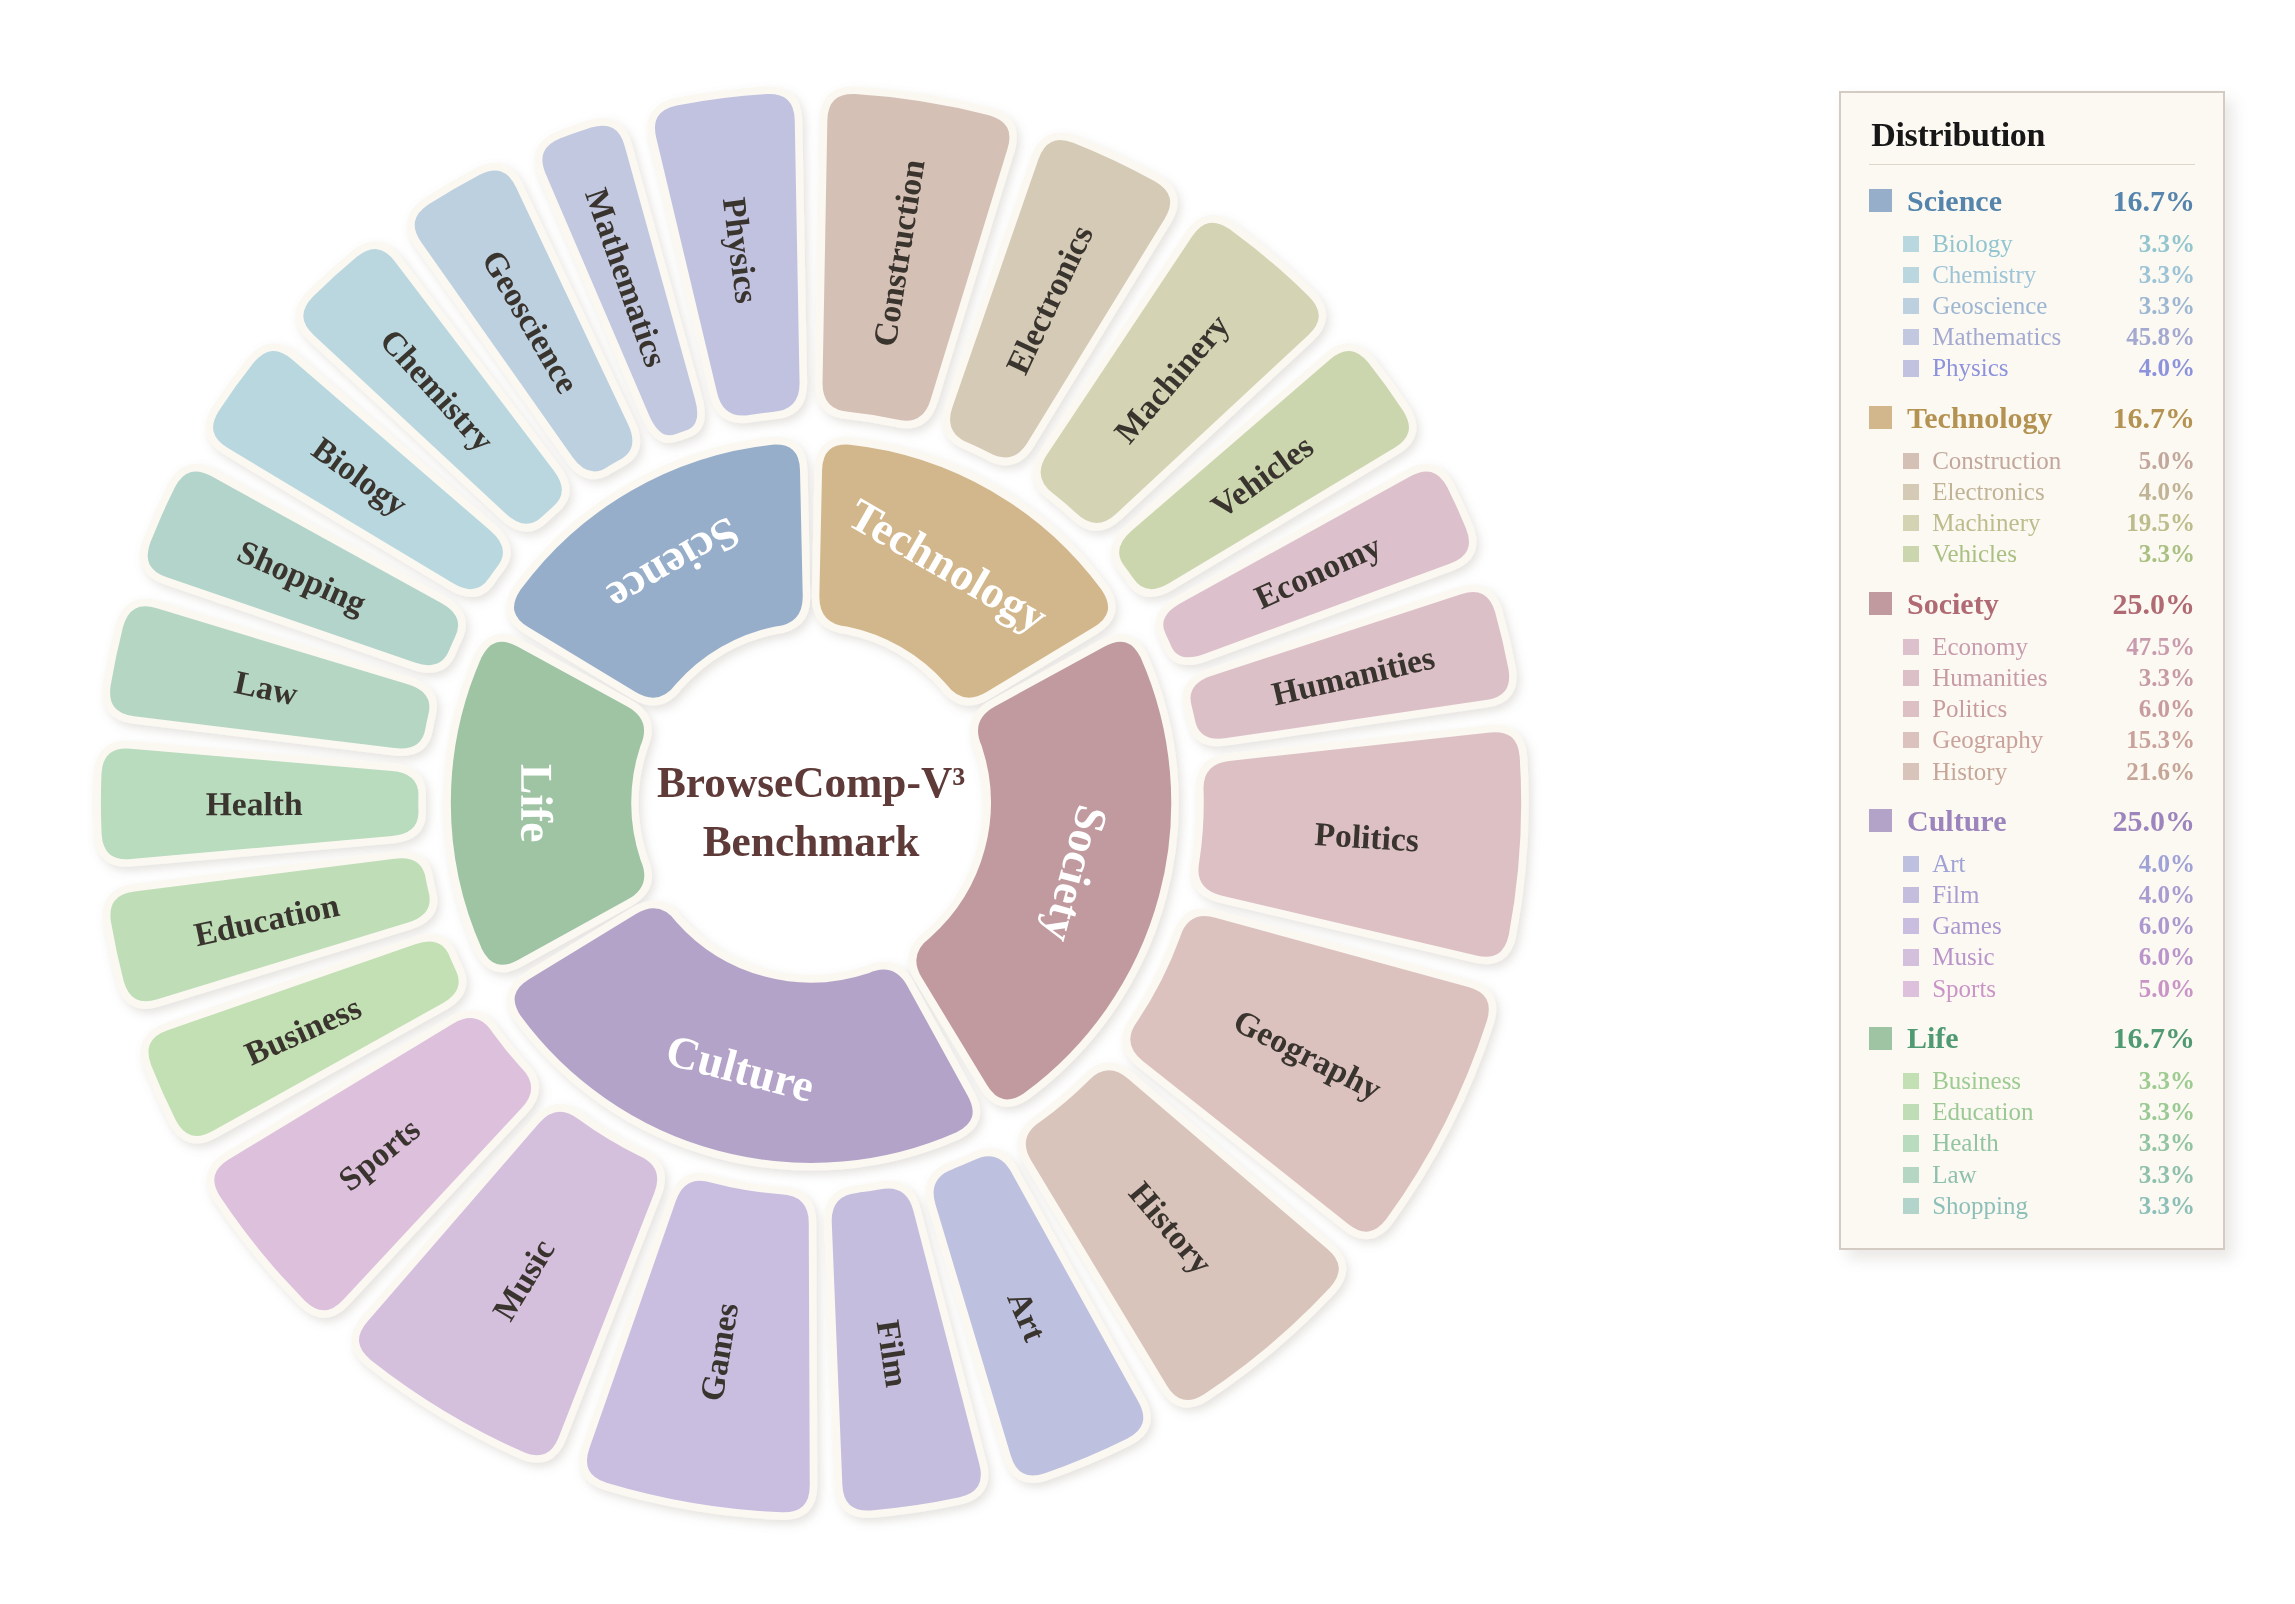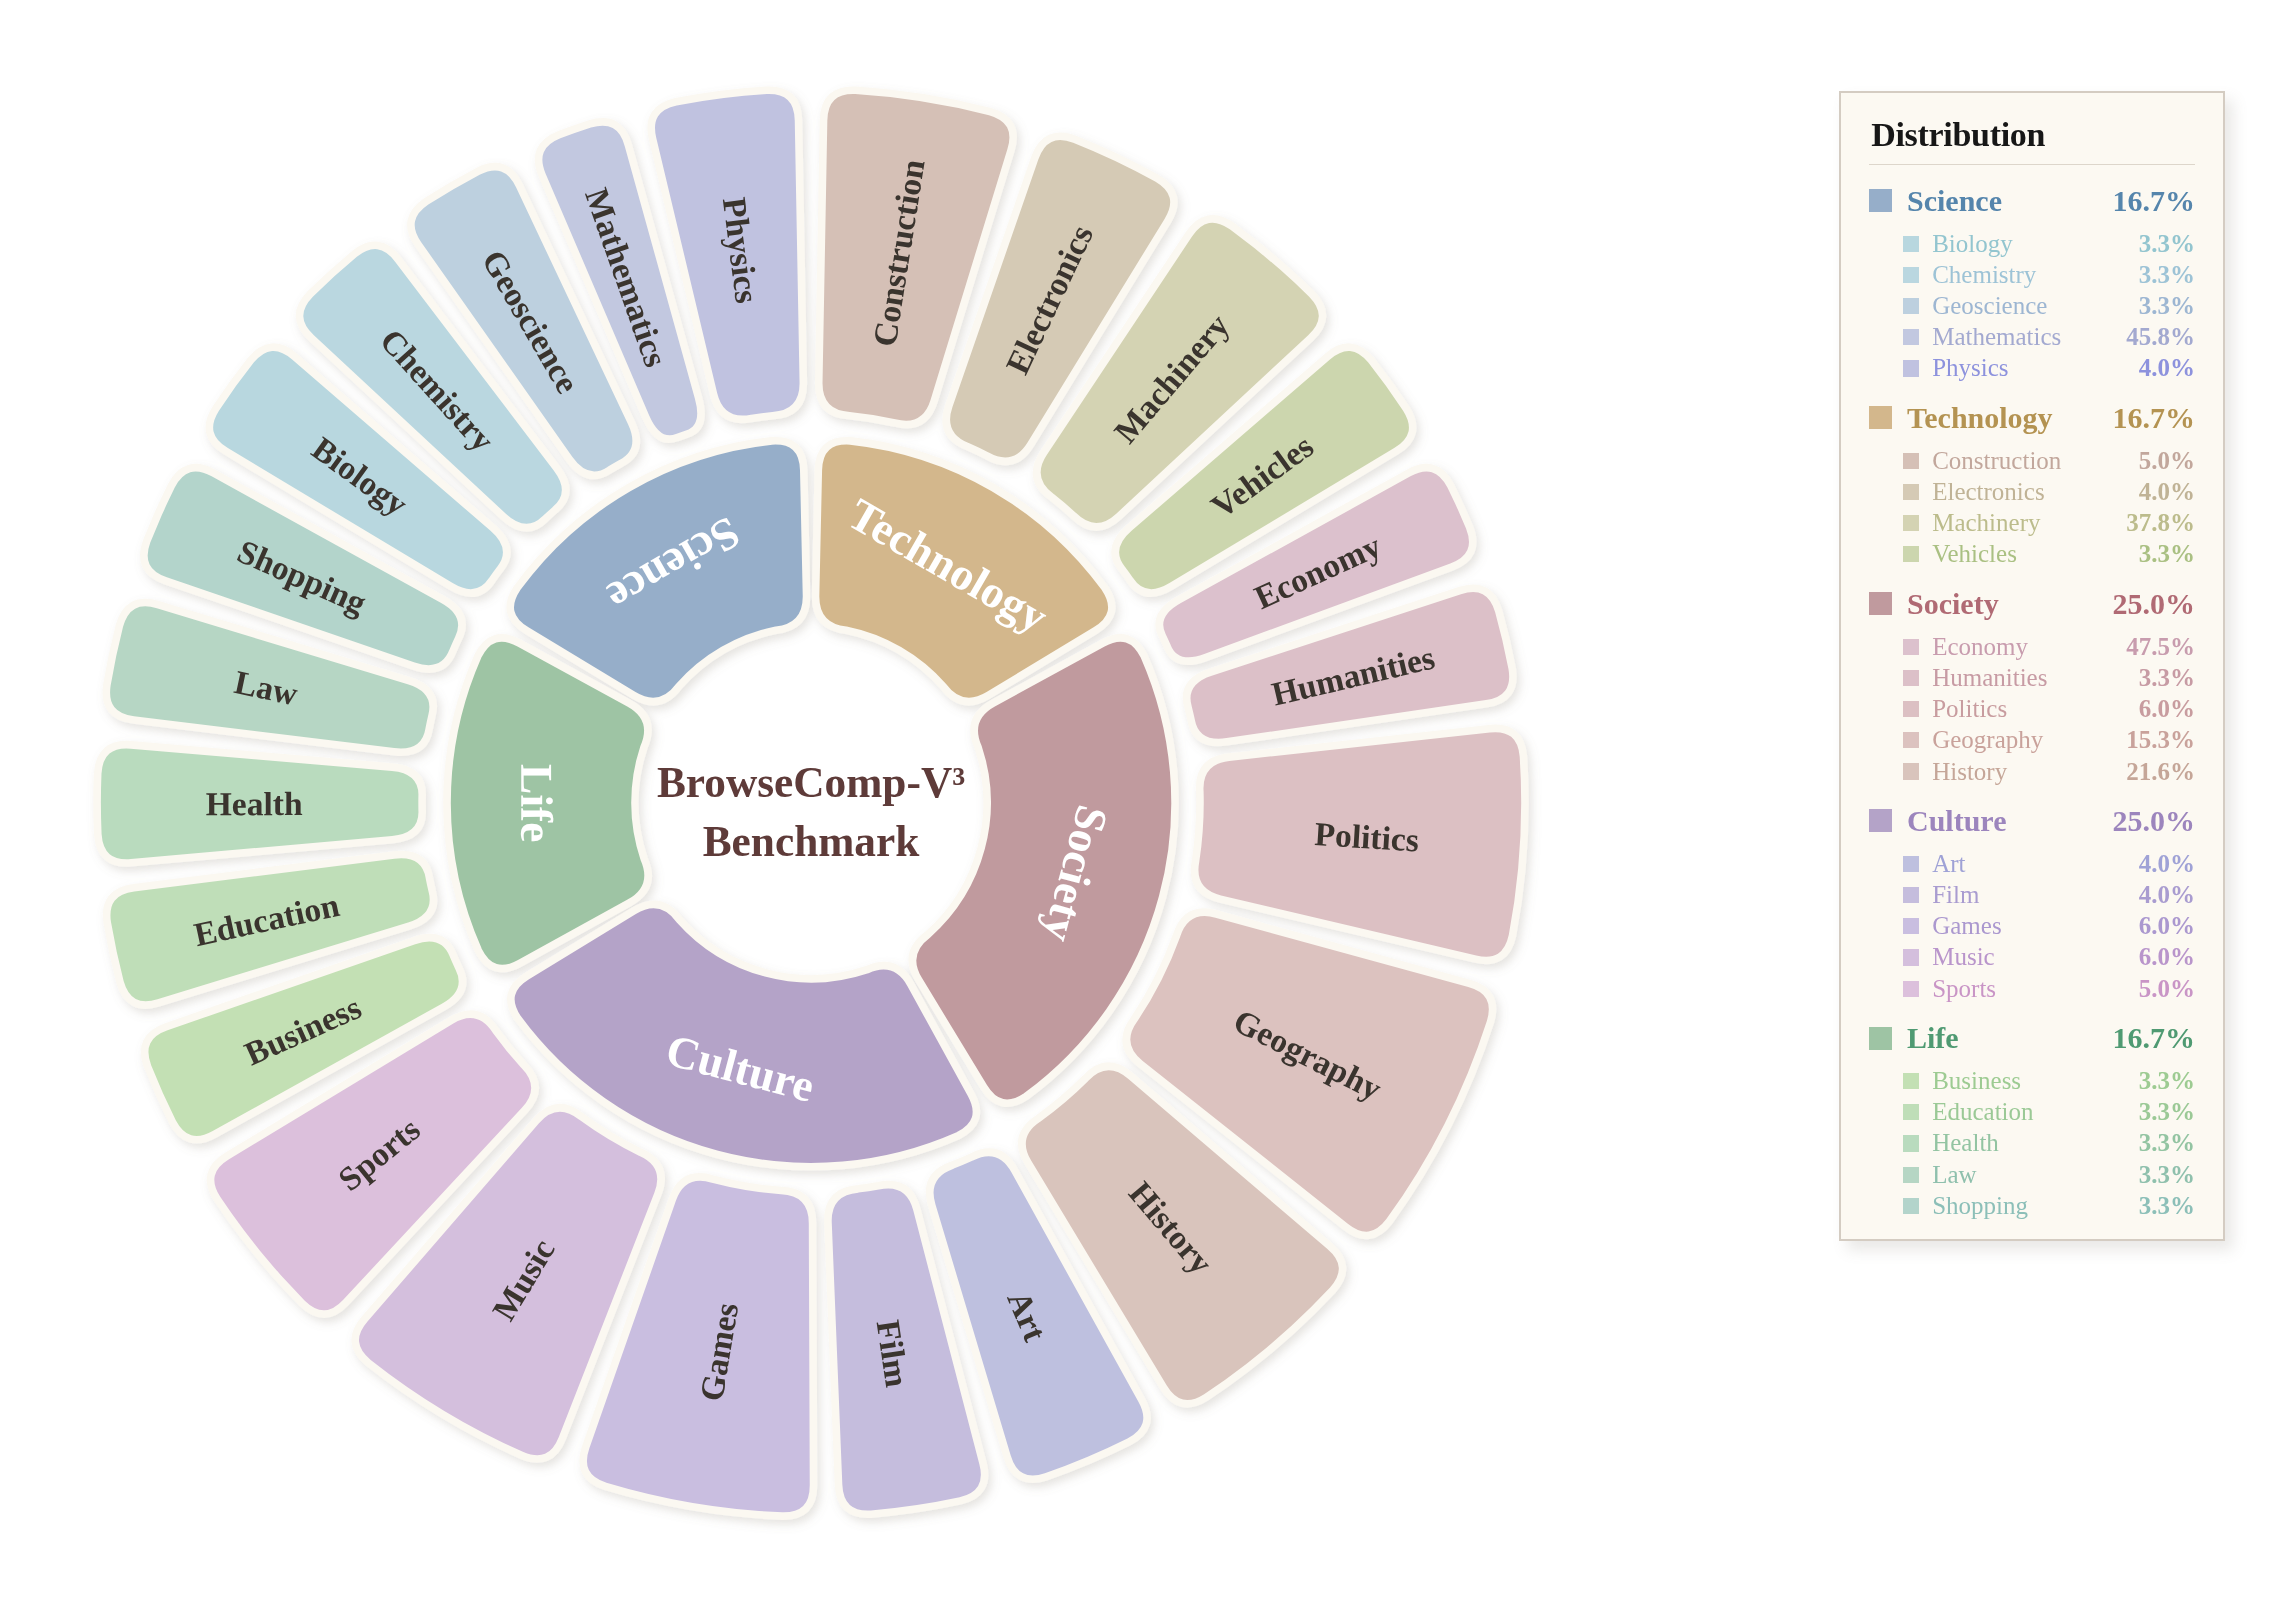--- a/index.html
+++ b/index.html
@@ -48,21 +48,21 @@
   }
 
   
   #legend {
     position: absolute;
     left: 1839px; top: 91px;
     width: 386px;
     background: #fcf9f2;
     border: 2.7px solid #d4ccc2;
     box-shadow: 7.6px 8.7px 14px rgba(120,110,100,0.16);
-    padding: 23px 28px 16px 28px;
+    padding: 23px 28px 25px 28px;
     box-sizing: border-box;
   }
   #legend-title {
     font-size: 34px;
     font-weight: bold;
     color: #171717;
     letter-spacing: -0.3px;
     margin: 0 0 5.4px 2.2px;
     font-family: "Liberation Serif", "DejaVu Serif", serif;
   }
@@ -238,21 +238,21 @@
             <span class="pc" style="color: rgb(194, 167, 156);">5.0%</span>
           </div>
           <div class="legend-sub">
             <span class="sw" style="background: rgb(213, 202, 181);"></span>
             <span class="nm" style="color: rgb(192, 179, 150);">Electronics</span>
             <span class="pc" style="color: rgb(192, 179, 150);">4.0%</span>
           </div>
           <div class="legend-sub">
             <span class="sw" style="background: rgb(212, 211, 179);"></span>
             <span class="nm" style="color: rgb(188, 188, 140);">Machinery</span>
-            <span class="pc" style="color: rgb(188, 188, 140);">37.8%</span>
+            <span class="pc" style="color: rgb(188, 188, 140);">19.5%</span>
           </div>
           <div class="legend-sub">
             <span class="sw" style="background: rgb(204, 214, 174);"></span>
             <span class="nm" style="color: rgb(170, 192, 131);">Vehicles</span>
             <span class="pc" style="color: rgb(170, 192, 131);">3.3%</span>
           </div>
         </div>
         <div class="legend-group">
           <div class="legend-major">
             <span class="sw" style="background: rgb(192, 154, 158);"></span>

